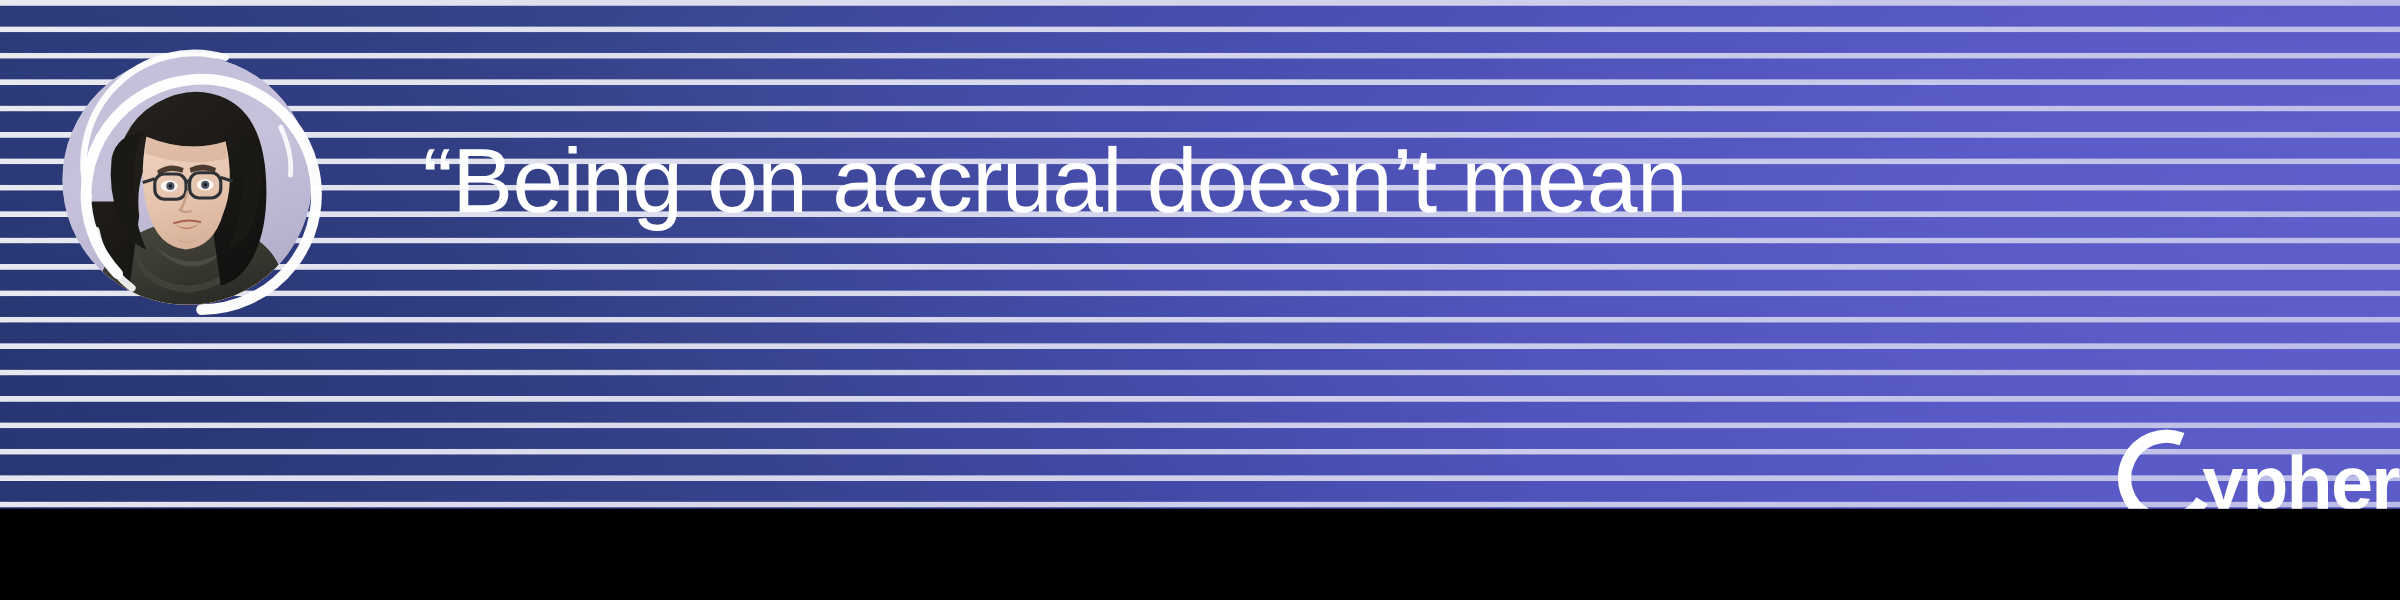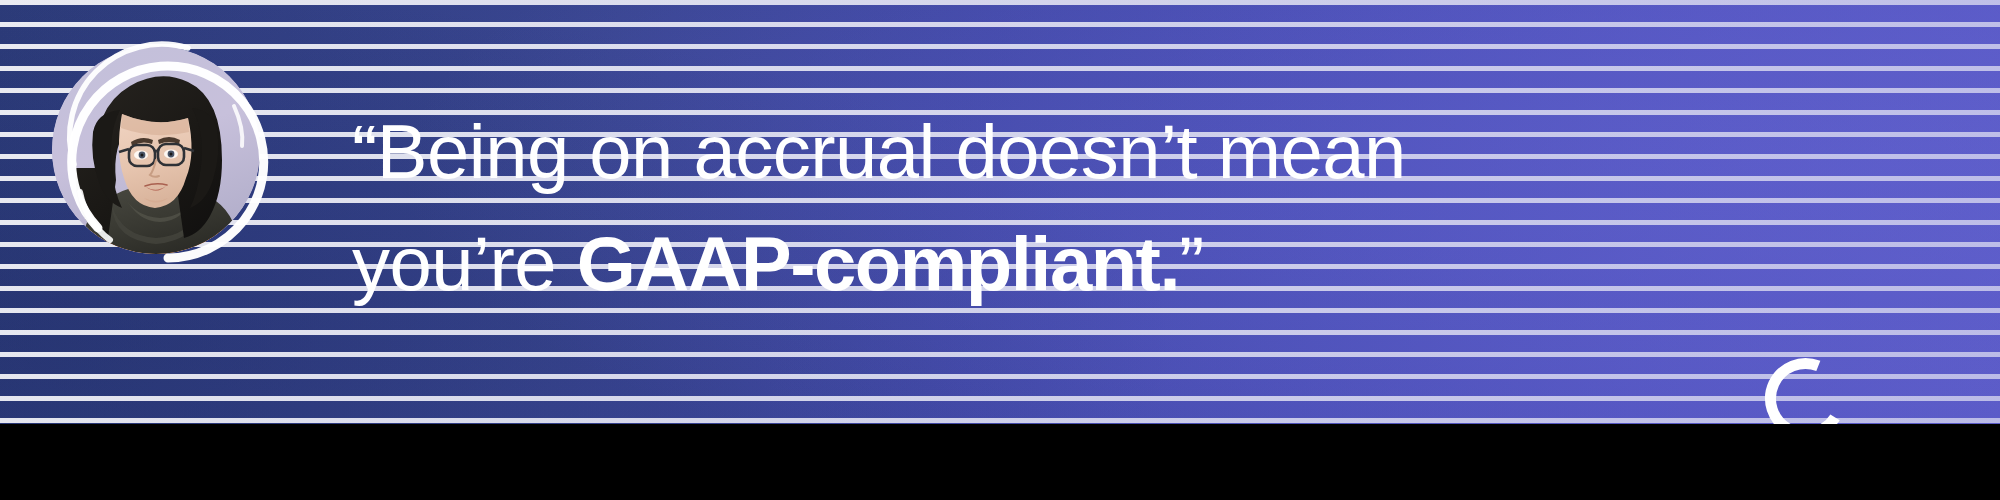--- a/index.html
+++ b/index.html
@@ -226,25 +226,25 @@
           <path d="M42 160 q6 30 30 48" stroke-width="6" opacity="0.9"></path>
 
           <path d="M196 74 q10 22 8 40" stroke-width="4" opacity="0.85"></path>
         </g>
       </svg>
     </div>
   </div>
 
   <div class="quote">
     <div class="quote-line"><span class="q-mark">“</span><span>Being on accrual doesn’t mean</span></div>
-    <div class="quote-line"><span>you’re </span><span class="q-strong">GAAP-compliant.</span><span class="q-mark">”</span></div>
   </div>
 
   <div class="logo">
     <span>
       <svg class="logo-mark" width="92" height="96" viewBox="0 0 92 96" xmlns="http://www.w3.org/2000/svg" aria-hidden="true">
         <path d="M73 21
                  A 35 35 0 1 0 73 75" fill="none" stroke="#ffffff" stroke-width="11" stroke-linecap="butt" transform="rotate(-18 46 48)"></path>
       </svg>
     </span>
+    <span class="logo-word">ypher</span>
   </div>
 
 </div>
 
 </body></html>

